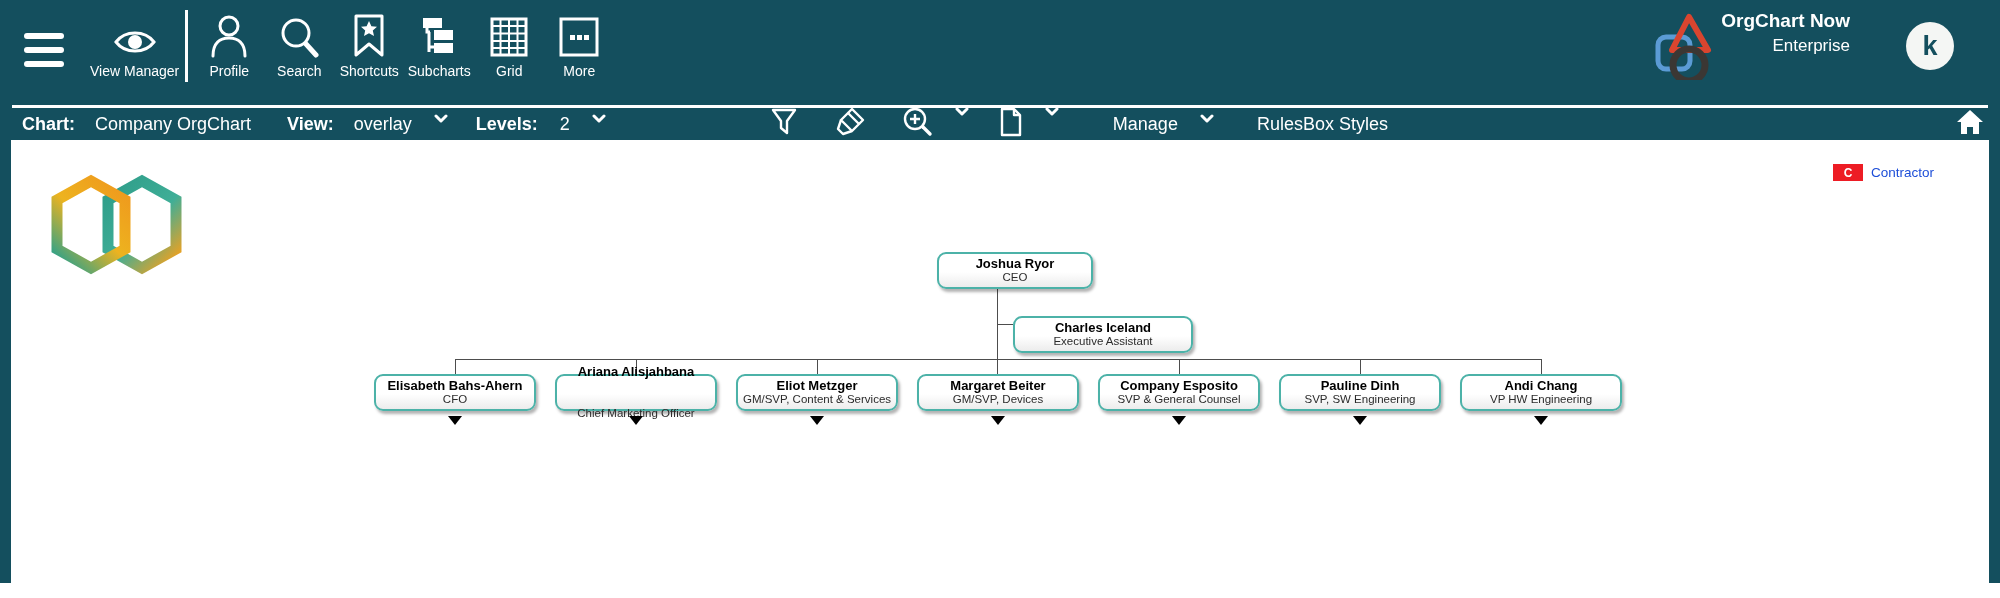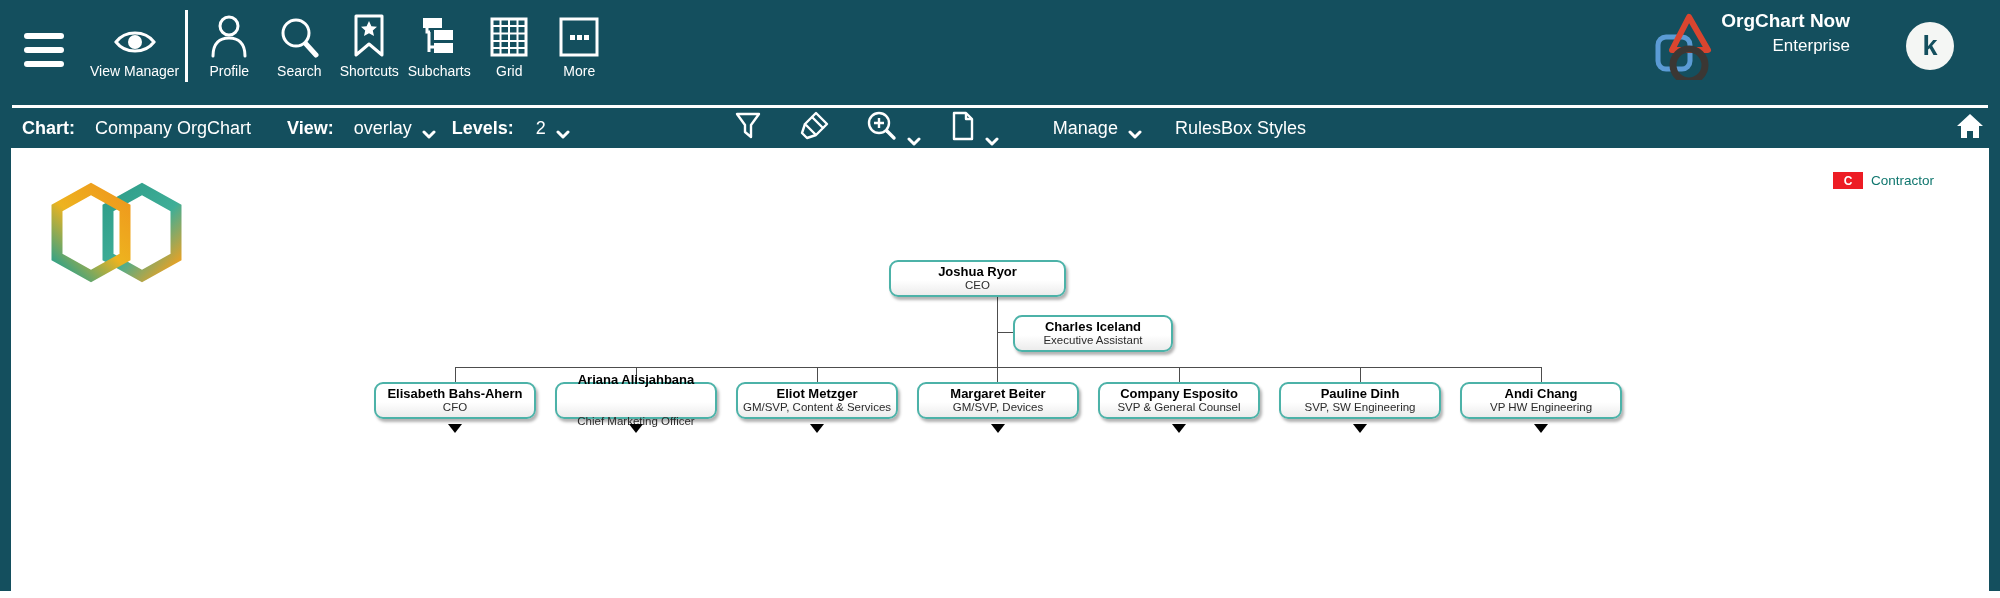--- a/index.html
+++ b/index.html
@@ -19,35 +19,35 @@
   .brand-text { margin-left:8px; text-align:right; }
   .brand-name { font-size:19px; font-weight:bold; }
   .brand-edition { font-size:17px; margin-top:4px; }
   .avatar { width:48px; height:48px; border-radius:50%; background:#f4f6f4; color:#144f5e;
             font-size:27px; font-weight:bold; display:flex; align-items:center; justify-content:center;
             margin-top:8px; cursor:pointer; }
 
   .hline { height:3px; background:#fff; margin:0 12px; }
 
   
-  .tb2 { height:40px; display:flex; align-items:center; color:#fff; font-size:18px; }
+  .tb2 { height:32px; display:flex; align-items:center; color:#fff; font-size:18px; }
   .tb2 .lbl { font-weight:bold; }
   .tb2 .val { font-weight:normal; }
-  .tb2-group { display:flex; align-items:flex-end; cursor:pointer; }
+  .tb2-group { display:flex; align-items:flex-start; cursor:pointer;gap:12px; }
   .chev { margin-left:10px; display:inline-flex; }
 
   
   .frame { background:#144f5e; padding:0 11px; height:443px; }
   .canvas { position:relative; width:100%; height:100%; background:#fff; overflow:hidden; }
 
   
   .legend { position:absolute; top:24px; right:55px; display:flex; align-items:center; gap:8px; }
   .legend-badge { width:30px; height:17px; background:#ed1c24; color:#fff; font-size:12px; font-weight:bold;
                   display:flex; align-items:center; justify-content:center; }
-  .legend-label { font-size:13.5px; color:#0f766e; }
+  .legend-label { font-size:13.5px; color:#1d4ed8; }
 
   
   .company-logo { position:absolute; left:38px; top:33px; }
 
   
   .node { position:absolute; width:162px; height:37px; border:2px solid #4cb2a8; border-radius:9px;
           background:linear-gradient(180deg,#ffffff 55%, #ececec 100%);
           box-shadow:2px 3px 3px rgba(0,0,0,0.3);
           display:flex; flex-direction:column; align-items:center; justify-content:center; cursor:pointer; }
   .node .nm { font-size:13px; font-weight:bold; color:#000; line-height:1.2; white-space:nowrap; }
@@ -172,21 +172,21 @@
     <span class="lbl" style="margin-left:36px;">View:</span>
     <span class="tb2-group" style="margin-left:20px;">
       <span class="val">overlay</span>
       <span class="chev">
         <svg width="14" height="9" viewBox="0 0 14 9" fill="none">
             <path d="M2 2 L7 7 L12 2" stroke="#fff" stroke-width="3" stroke-linecap="round" stroke-linejoin="round"></path>
           </svg>
       </span>
     </span>
 
-    <span class="lbl" style="margin-left:16px;">Levels:</span>
+    <span class="lbl" style="margin-left:28px;">Levels:</span>
     <span class="tb2-group" style="margin-left:22px;">
       <span class="val">2</span>
       <span class="chev">
         <svg width="14" height="9" viewBox="0 0 14 9" fill="none">
             <path d="M2 2 L7 7 L12 2" stroke="#fff" stroke-width="3" stroke-linecap="round" stroke-linejoin="round"></path>
           </svg>
       </span>
     </span>
 
     <span class="tb2-group" style="margin-left:165px;">
@@ -238,21 +238,21 @@
 
     <span class="tb2-group" style="margin-left:54px;">
       <span class="val">Manage</span>
       <span class="chev">
         <svg width="14" height="9" viewBox="0 0 14 9" fill="none">
             <path d="M2 2 L7 7 L12 2" stroke="#fff" stroke-width="3" stroke-linecap="round" stroke-linejoin="round"></path>
           </svg>
       </span>
     </span>
 
-    <span class="val tb2-group" style="margin-left:33px;">Rules</span>
+    <span class="val tb2-group" style="margin-left:43px;">Rules</span>
     <span class="val tb2-group" style="">Box Styles</span>
 
     <span class="tb2-group" style="margin-left:auto; margin-right:16px;">
       <span>
         <svg width="28" height="26" viewBox="0 0 28 26" fill="none">
           <path d="M14 1 L27 13 H23 V25 H17 V18 H11 V25 H5 V13 H1 Z" fill="#fff"></path>
         </svg>
       </span>
     </span>
   </nav>
@@ -287,26 +287,26 @@
       <div class="cline" style="left:986px; top:148px; width:1px; height:86px;"></div>
       <div class="cline" style="left:986px; top:184px; width:16px; height:1px;"></div>
       <div class="cline" style="left:444px; top:219px; width:1087px; height:1px;"></div>
       <div class="cline" style="left:444px; top:219px; width:1px; height:15px;"></div>
       <div class="cline" style="left:625px; top:219px; width:1px; height:15px;"></div>
       <div class="cline" style="left:806px; top:219px; width:1px; height:15px;"></div>
       <div class="cline" style="left:1168px; top:219px; width:1px; height:15px;"></div>
       <div class="cline" style="left:1349px; top:219px; width:1px; height:15px;"></div>
       <div class="cline" style="left:1530px; top:219px; width:1px; height:15px;"></div>
 
-      <div class="node" style="left:878px; top:112px; width:177px;">
+      <div class="node" style="left:926px; top:112px; width:156px;">
         <span class="nm">Joshua Ryor</span>
         <span class="tt">CEO</span>
       </div>
 
-      <div class="node" style="left:1002px; top:167px; width:160px;">
+      <div class="node" style="left:1002px; top:176px; width:180px;">
         <span class="nm">Charles Iceland</span>
         <span class="tt">Executive Assistant</span>
       </div>
 
       <div class="node" style="left:363px; top:234px;">
         <span class="nm">Elisabeth Bahs-Ahern</span>
         <span class="tt">CFO</span>
       </div>
       <div class="node" style="left:544px; top:234px;gap:28px;">
         <span class="nm">Ariana Alisjahbana</span>

